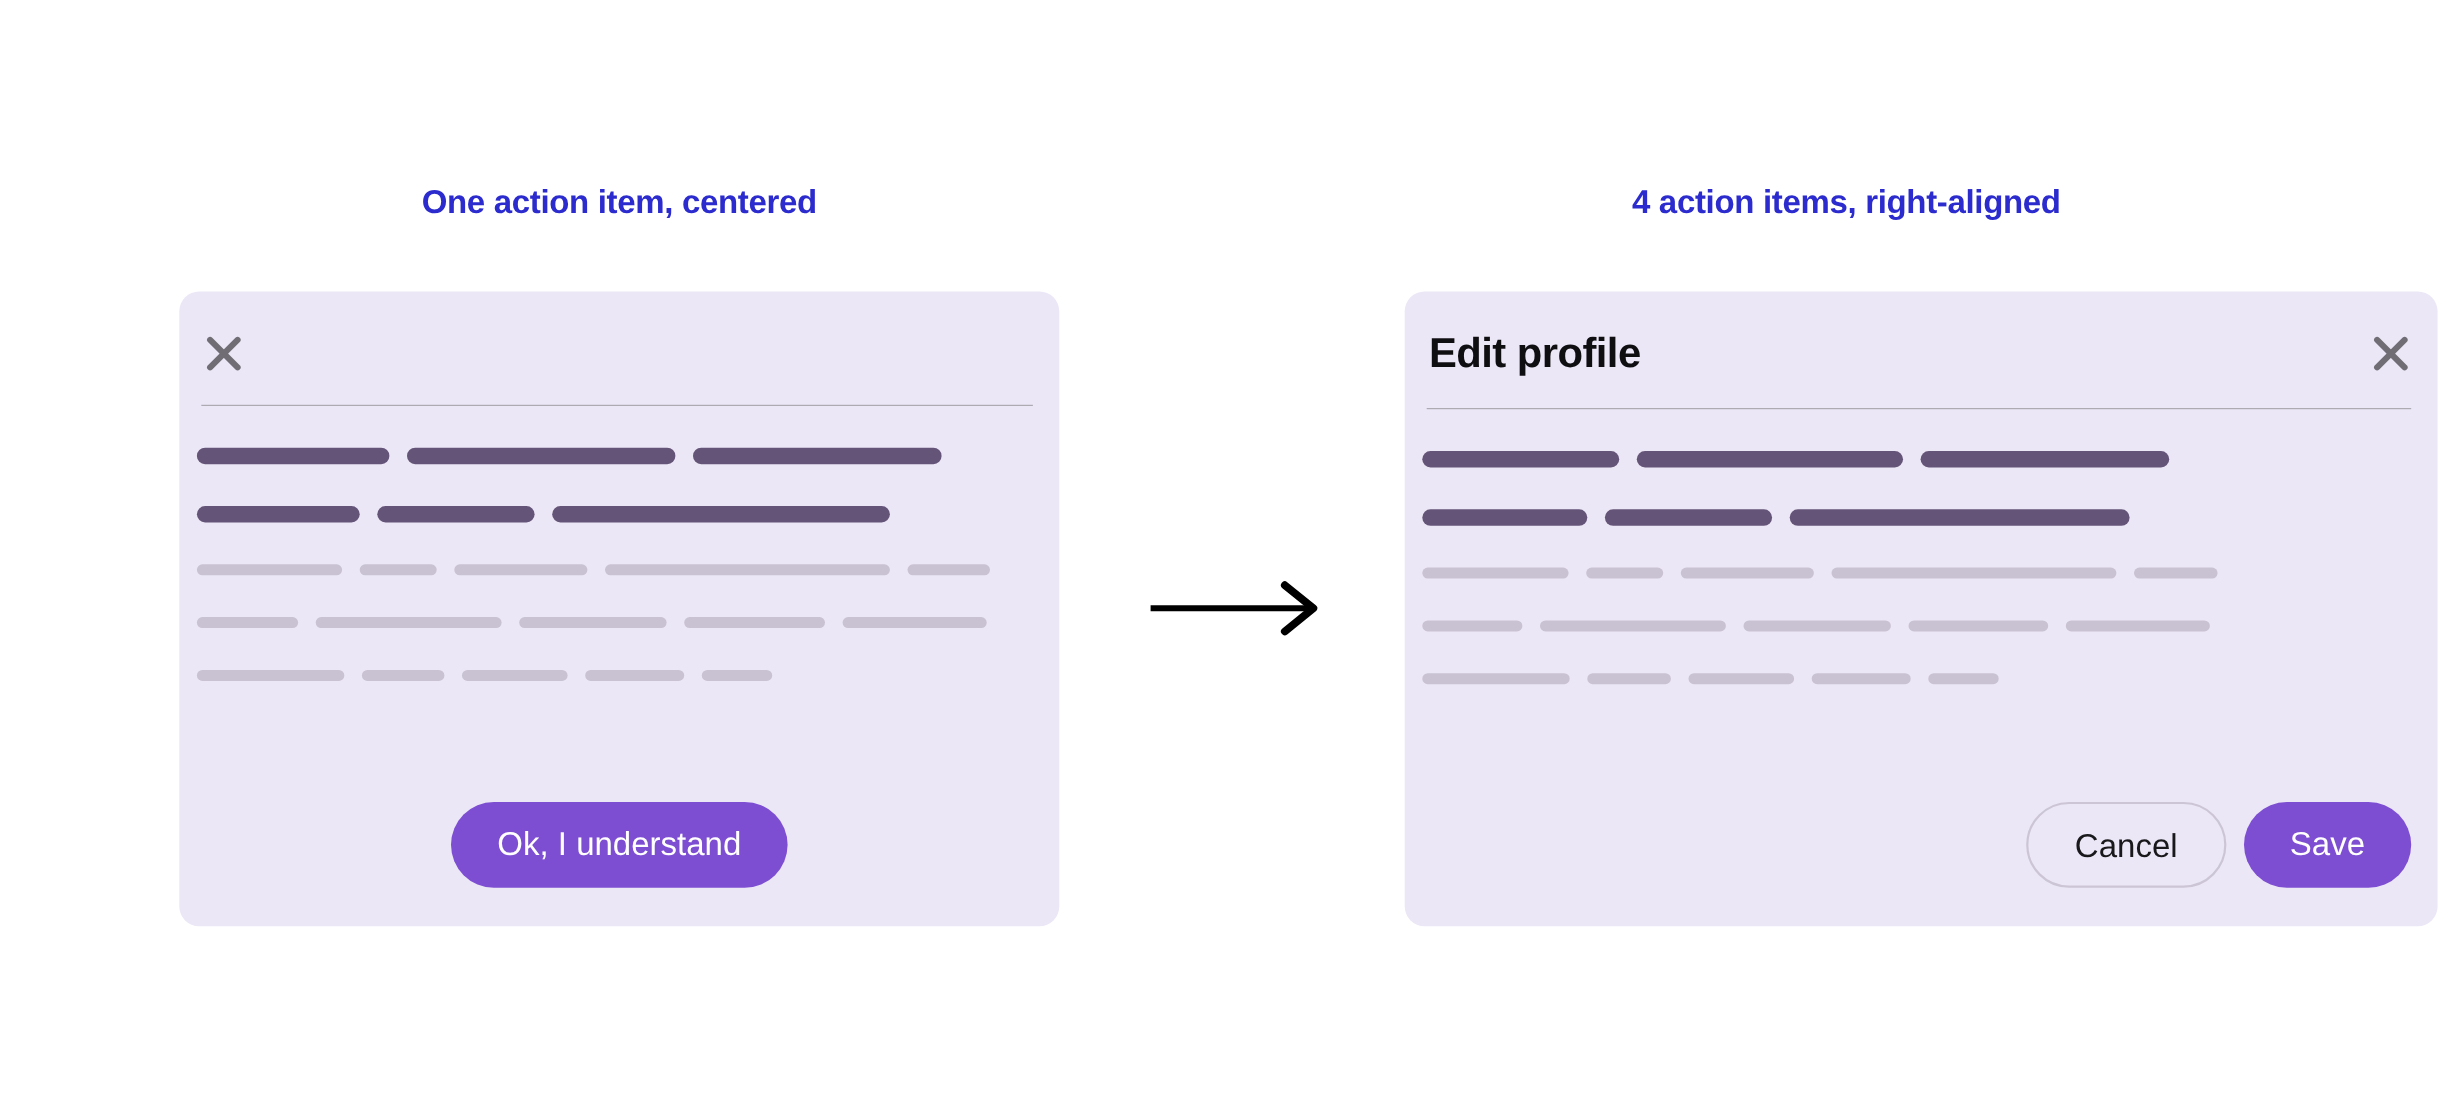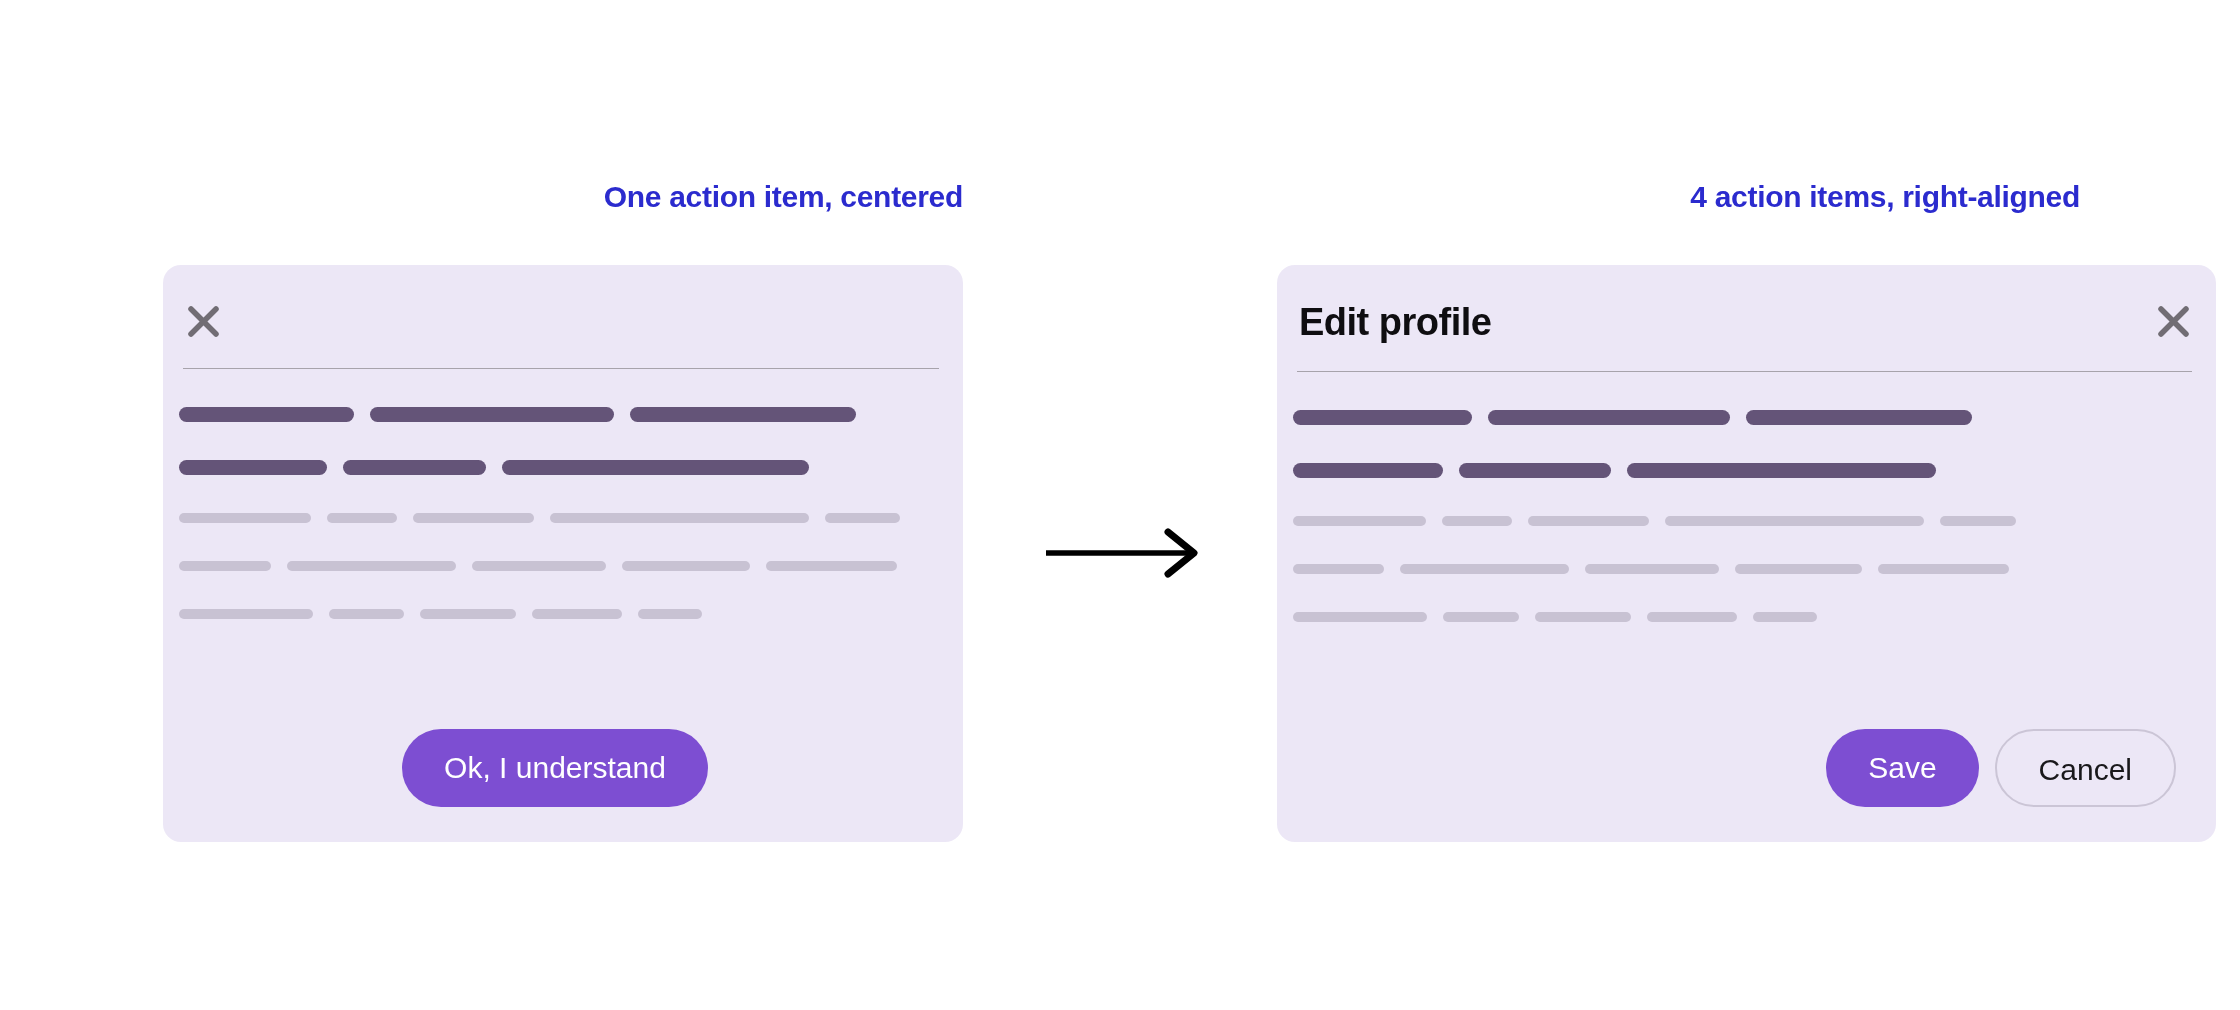--- a/index.html
+++ b/index.html
@@ -18,23 +18,23 @@
     --page-bg:#ffffff;
   }
   *{box-sizing:border-box}
   html,body{margin:0;padding:0}
   body{
     width:2240px;height:1010px;position:relative;overflow:hidden;
     background:var(--page-bg);
     font-family:"Liberation Sans","DejaVu Sans",sans-serif;
   }
   .fig-label{
-    position:absolute;top:178px;height:38px;
+    position:absolute;top:166px;height:38px;
     font-size:30px;font-weight:700;color:var(--accent-blue);
-    text-align:right;line-height:38px;letter-spacing:-0.3px;
+    text-align:center;line-height:38px;letter-spacing:-0.3px;
   }
   #label-left{left:163px;width:800px}
   #label-right{left:1277px;width:803px}
 
   .modal{
     position:absolute;top:265px;height:577px;
     background:var(--modal-bg);border-radius:18px;
   }
   #modal-left{left:163px;width:800px}
   #modal-right{left:1277px;width:939px}
@@ -56,21 +56,21 @@
     margin:28px 24px 0 20px;height:0;
   }
   .skeleton{padding:38px 16px 0 16px}
   .srow{display:flex;gap:16px;align-items:center}
   .srow + .srow{margin-top:38px}
   .sbar{display:block;border-radius:99px}
   .sbar.dark{height:15px;background:var(--dark-bar)}
   .sbar.light{height:10px;background:var(--light-bar)}
 
   .actions{
-    position:absolute;left:24px;right:40px;bottom:35px;
+    position:absolute;left:24px;right:24px;bottom:35px;
     display:flex;gap:16px;align-items:center;
   }
   .actions.center{justify-content:center}
   .actions.right{justify-content:flex-end}
   .btn{
     height:78px;border-radius:39px;padding:0 42px;
     font-family:inherit;font-size:30px;line-height:78px;
     cursor:pointer;white-space:nowrap;
   }
   .btn.primary{
@@ -181,16 +181,16 @@
       </div>
       <div class="srow">
         <span class="sbar light" style="width: 134px;"></span>
         <span class="sbar light" style="width: 76px;"></span>
         <span class="sbar light" style="width: 96px;"></span>
         <span class="sbar light" style="width: 90px;"></span>
         <span class="sbar light" style="width: 64px;"></span>
       </div>
     </div>
   <div class="actions right">
+    <button class="btn secondary">Cancel</button>
     <button class="btn primary">Save</button>
-    <button class="btn secondary">Cancel</button>
   </div>
 </div>
 
 </body></html>

